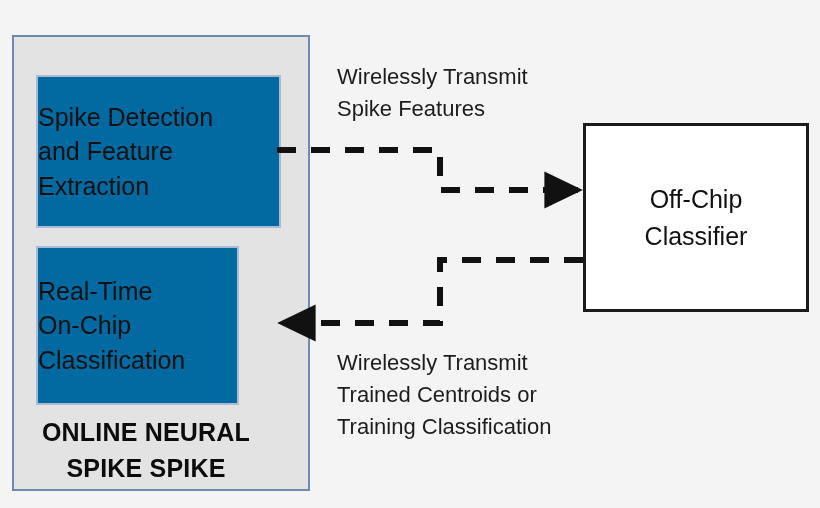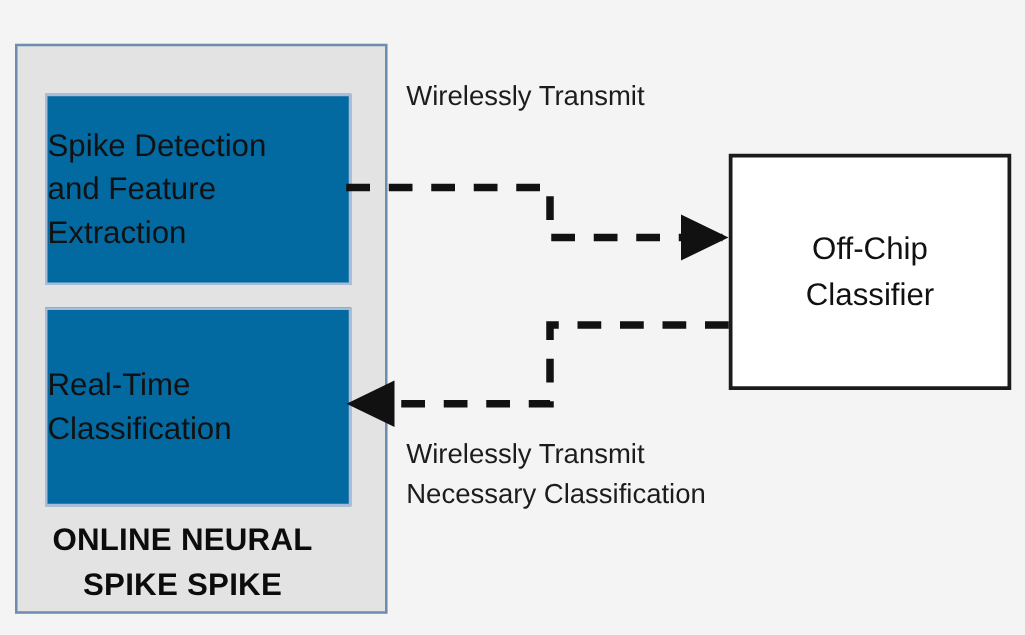--- a/index.html
+++ b/index.html
@@ -49,21 +49,21 @@
   }
   .proc-box.detection {
     left: 22px;
     top: 38px;
     width: 245px;
     height: 153px;
   }
   .proc-box.classification {
     left: 22px;
     top: 209px;
-    width: 245px;
+    width: 203px;
     height: 159px;
   }
   .proc-line { display: block; white-space: nowrap; }
 
   
   .sorter-caption {
     position: absolute;
     left: 0;
     top: 378px;
     width: 264px;
@@ -98,21 +98,21 @@
   .offchip-box span { display: block; }
 
   
   .annot {
     position: absolute;
     font-size: 22px;
     line-height: 1.45;
     color: #1c1c1c;
     white-space: nowrap;
   }
-  .annot span { display: block; }
+  .annot span { display: block; margin-left: 12px; }
   .annot.transmit { left: 325px; top: 61px; }
   .annot.receive  { left: 325px; top: 347px; }
 
   
   .arrow-layer {
     position: absolute;
     left: 0;
     top: 0;
     width: 820px;
     height: 508px;
@@ -127,42 +127,45 @@
   <div class="sorter-container">
 
     <div class="proc-box detection">
       <span class="proc-line">Spike Detection</span>
       <span class="proc-line">and Feature</span>
       <span class="proc-line">Extraction</span>
     </div>
 
     <div class="proc-box classification">
       <span class="proc-line">Real-Time</span>
+      <span class="proc-line">On-Chip</span>
       <span class="proc-line">Classification</span>
     </div>
 
     <div class="sorter-caption">
       <span>ONLINE NEURAL</span>
       <span>SPIKE SPIKE</span>
     </div>
 
   </div>
 
   <div class="offchip-box">
     <span>Off-Chip</span>
     <span>Classifier</span>
   </div>
 
   <div class="annot transmit">
     <span>Wirelessly Transmit</span>
+    <span>Spike Features</span>
   </div>
 
   <div class="annot receive">
     <span>Wirelessly Transmit</span>
-    <span>Necessary Classification</span>
+    <span>Trained Centroids or</span>
+    <span>Training Classification</span>
   </div>
 
   <svg class="arrow-layer" viewBox="0 0 820 508" xmlns="http://www.w3.org/2000/svg">
     <defs>
       <marker id="arrowhead-right" markerWidth="7" markerHeight="7" refX="5.6" refY="3.5" orient="auto" markerUnits="strokeWidth">
         <path d="M0,0.4 L6.4,3.5 L0,6.6 z" fill="#111111"></path>
       </marker>
       <marker id="arrowhead-left" markerWidth="7" markerHeight="7" refX="5.6" refY="3.5" orient="auto" markerUnits="strokeWidth">
         <path d="M0,0.4 L6.4,3.5 L0,6.6 z" fill="#111111"></path>
       </marker>

